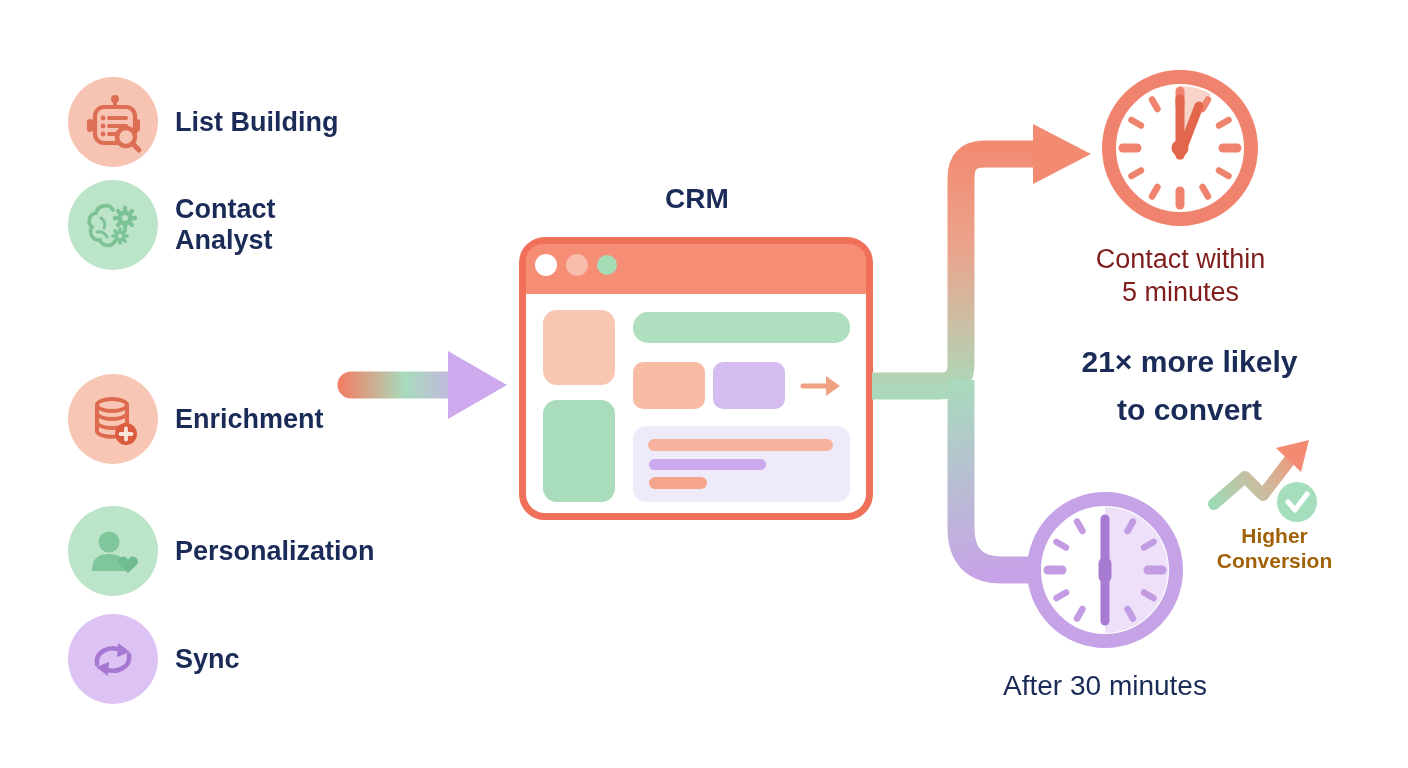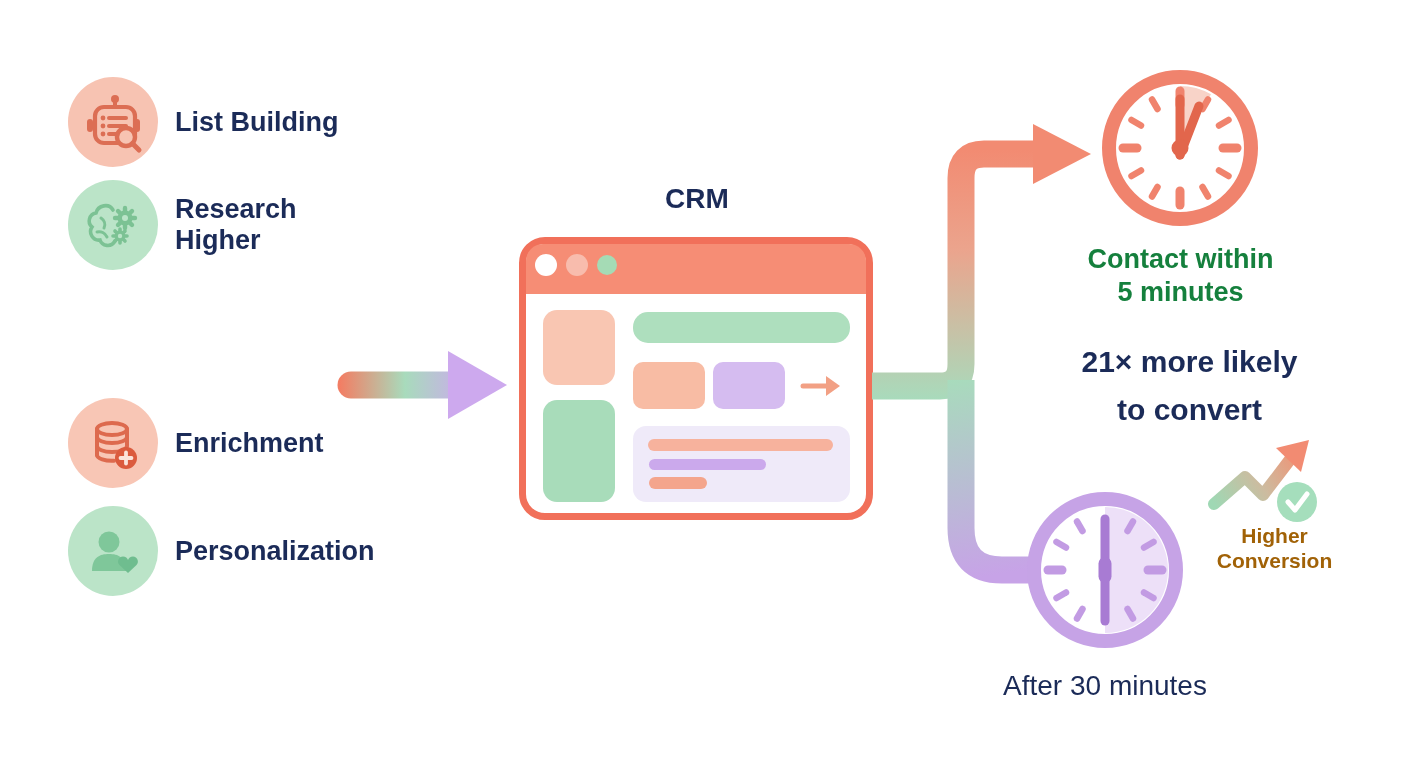--- a/index.html
+++ b/index.html
@@ -15,21 +15,21 @@
   .crm-title{position:absolute;left:597px;top:183px;width:200px;text-align:center;
              font-size:28px;font-weight:700;color:#1B2B58;}
   .crm-window{position:absolute;left:519px;top:237px;width:354px;height:283px;background:#fff;
               border:7px solid #F1705A;border-radius:26px;box-sizing:border-box;}
   .crm-header{position:absolute;left:0;top:0;width:340px;height:50px;background:#F68D75;
               border-radius:17px 17px 0 0;}
   .dot{position:absolute;border-radius:50%;}
   .blk{position:absolute;}
   
   .fast-label{position:absolute;left:1048px;top:243px;width:265px;text-align:center;
-              font-size:27px;font-weight:700;line-height:33px;color:#15803d;}
+              font-size:27px;font-weight:400;line-height:33px;color:#7f1d1d;}
   .stat{position:absolute;left:1007px;top:338px;width:365px;text-align:center;
         font-size:30px;font-weight:700;line-height:48px;color:#1B2B58;}
   .slow-label{position:absolute;left:955px;top:670px;width:300px;text-align:center;
               font-size:28px;font-weight:400;color:#1B2B58;}
   .conv-label{position:absolute;left:1207px;top:524px;width:135px;text-align:center;
               font-size:21px;font-weight:700;line-height:24.5px;color:#a16207;}
 </style>
 </head>
 <body>
 
@@ -72,25 +72,25 @@
         <circle cx="57" cy="38" r="3" fill="#BBE4C8"></circle>
       <g stroke="#7CC294" stroke-width="3.6" stroke-linecap="round">
         <line x1="45" y1="56" x2="59" y2="56"></line>
           <line x1="52" y1="49" x2="52" y2="63"></line>
         <line x1="47" y1="51" x2="57" y2="61"></line>
           <line x1="47" y1="61" x2="57" y2="51"></line>
       </g>
       <circle cx="52" cy="56" r="5.4" fill="#7CC294"></circle>
         <circle cx="52" cy="56" r="2.2" fill="#BBE4C8"></circle>
     </svg>
-    <div class="step-label wrap">Research Higher</div>
-  </div>
-
-
-  <div class="step" style="top:398px">
+    <div class="step-label wrap">Contact Analyst</div>
+  </div>
+
+
+  <div class="step" style="top:374px">
     <svg width="90" height="90" viewBox="0 0 90 90">
       <circle cx="45" cy="45" r="45" fill="#F8C6B5"></circle>
       <g fill="none" stroke="#DD6A4E" stroke-width="4" stroke-linecap="round">
         <ellipse cx="44" cy="31" rx="15" ry="6"></ellipse>
         <path d="M29,31 L29,57"></path>
           <path d="M59,31 L59,47"></path>
         <path d="M29,39 A15,6 0 0 0 59,39"></path>
         <path d="M29,48 A15,6 0 0 0 59,48"></path>
         <path d="M29,57 A15,6 0 0 0 46,62.8"></path>
       </g>
@@ -104,20 +104,32 @@
   <div class="step" style="top:506px">
     <svg width="90" height="90" viewBox="0 0 90 90">
       <circle cx="45" cy="45" r="45" fill="#BBE4C8"></circle>
       <circle cx="41" cy="36" r="10.5" fill="#7FC79A"></circle>
       <path d="M24,65 C24,51 32,48 41,48 C50,48 58,51 58,65 Z" fill="#7FC79A"></path>
       <path d="M60,67 L51.5,59 C48.5,56 50.5,50.5 55,50.5 C57.5,50.5 59.5,52.2 60,54 C60.5,52.2 62.5,50.5 65,50.5 C69.5,50.5 71.5,56 68.5,59 Z" fill="#6FBD8F"></path>
     </svg>
     <div class="step-label">Personalization</div>
   </div>
 
+  <div class="step" style="top:614px">
+    <svg width="90" height="90" viewBox="0 0 90 90">
+      <circle cx="45" cy="45" r="45" fill="#DDC3F4"></circle>
+      <g fill="none" stroke="#A678D2" stroke-width="4.6" stroke-linecap="round">
+        <path d="M29,50 C27,38 41,31 53,36"></path>
+        <path d="M61,41 C63,53 49,60 37,55"></path>
+      </g>
+      <polygon points="50,29 62,38 49,43" fill="#A678D2"></polygon>
+      <polygon points="40,62 28,53 41,48" fill="#A678D2"></polygon>
+    </svg>
+    <div class="step-label">Sync</div>
+  </div>
 
   <svg class="abs" style="left:330px;top:340px" width="180" height="90" viewBox="330 340 180 90">
     <defs>
       <linearGradient id="gradLeft" gradientUnits="userSpaceOnUse" x1="340" y1="385" x2="470" y2="385">
         <stop offset="0" stop-color="#F27E64"></stop>
           <stop offset="0.5" stop-color="#A8DBBC"></stop>
           <stop offset="1" stop-color="#CDA9EE"></stop>
       </linearGradient>
     </defs>
     <path d="M351,385 L452,385" stroke="url(#gradLeft)" stroke-width="27" stroke-linecap="round" fill="none"></path>

